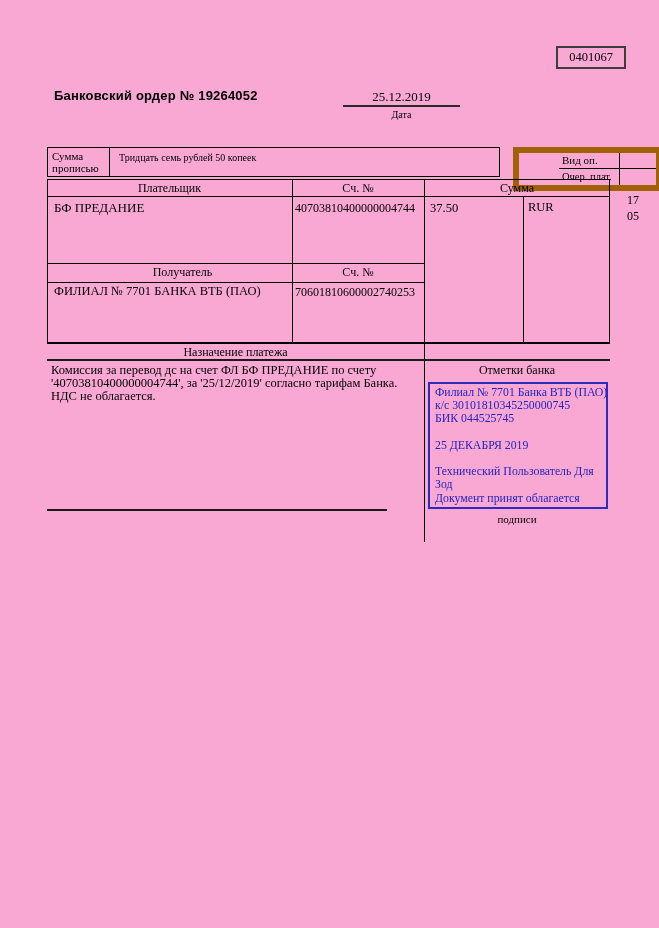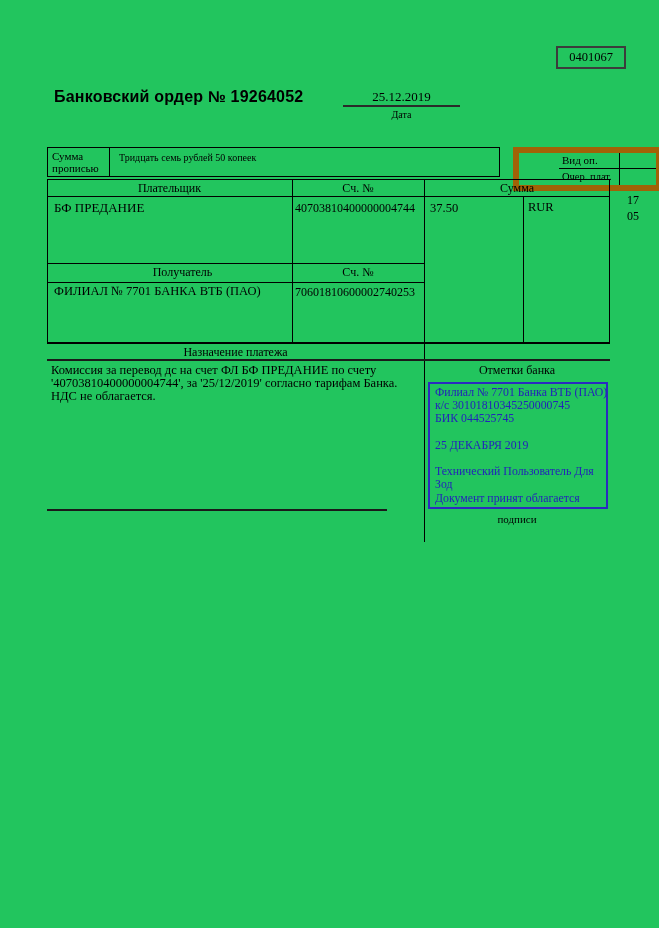--- a/index.html
+++ b/index.html
@@ -1,37 +1,37 @@
 <!DOCTYPE html>
 <html><head>
 <meta charset="utf-8">
 <style>
   html,body{margin:0;padding:0;}
   body{background:#ffffff;}
   .page{
     position:relative;
     width:659px;height:928px;
-    background:#22c55e;
+    background:#f9a8d4;
     font-family:"Liberation Serif", serif;
     color:#000000;
     overflow:hidden;
   }
   .abs{position:absolute;}
   .ser{font-family:"Liberation Serif", serif;}
   .sans{font-family:"Liberation Sans", sans-serif;}
 
   
   .form-code{
     left:556px;top:46px;width:66px;height:19px;
     border:2px solid #3c3c3c;
     font-size:12.5px;line-height:19px;text-align:center;
   }
 
   
-  .doc-title{left:54px;top:88px;font-size:16px;font-weight:bold;letter-spacing:.2px;}
+  .doc-title{left:54px;top:88px;font-size:13px;font-weight:bold;letter-spacing:.2px;}
   .date-value{left:343px;top:89px;width:117px;font-size:13px;text-align:center;}
   .date-line{left:343px;top:105px;width:117px;height:2px;background:#2a2a2a;}
   .date-caption{left:343px;top:109px;width:117px;font-size:10px;text-align:center;}
 
   
   .row1{left:47px;top:147px;width:451px;height:28px;border:1px solid #000;display:flex;}
   .row1-label{width:57px;border-right:1px solid #000;font-size:11px;line-height:11.5px;padding:3px 0 0 4px;}
   .row1-value{flex:1;font-size:10px;padding:4px 0 0 9px;}
 
   

